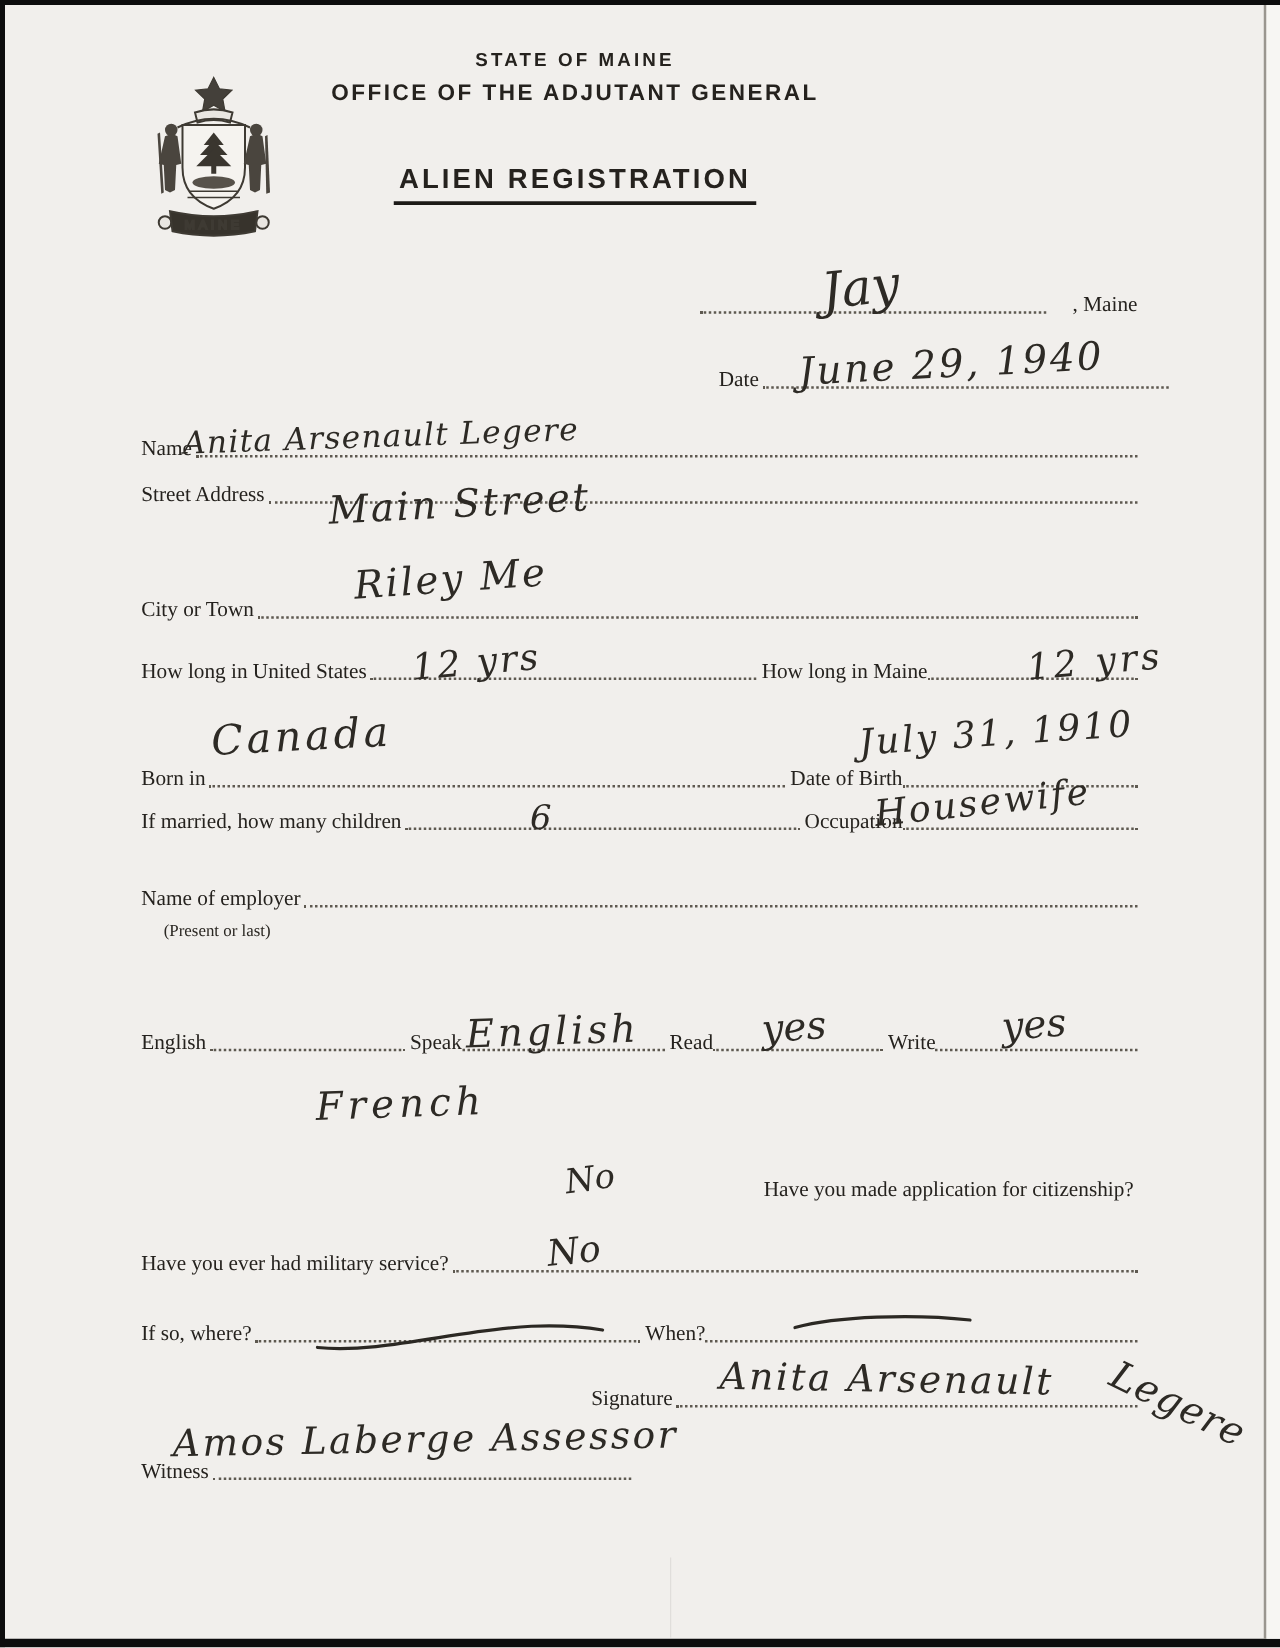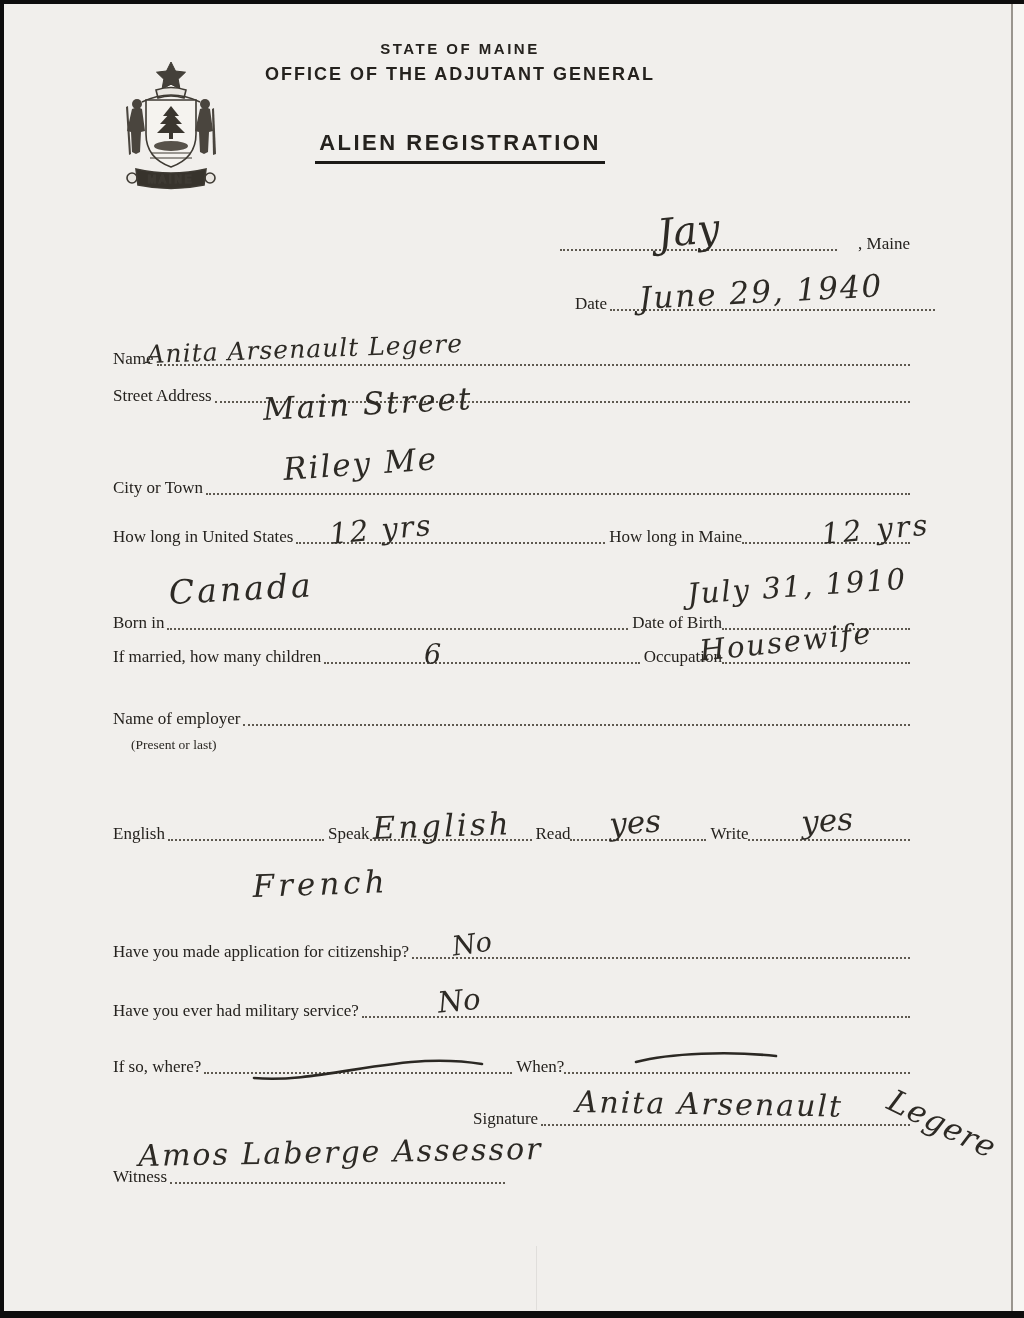--- a/index.html
+++ b/index.html
@@ -165,21 +165,21 @@
     <span class="dots" style="width:156px;"></span>
     <span class="lbl after">Speak</span>
     <span class="dots" style="width:162px;"></span>
     <span class="lbl after">Read</span>
     <span class="dots" style="width:136px;"></span>
     <span class="lbl after">Write</span>
     <span class="dots grow"></span>
   </div>
 
 
-  <div class="row" style="left:113px;top:942px;width:797px;">
+  <div class="row" style="left:113px;top:942px;width:797px;flex-direction:column;">
     <span class="lbl">Have you made application for citizenship?</span>
     <span class="dots grow"></span>
   </div>
 
   <div class="row" style="left:113px;top:1001px;width:797px;">
     <span class="lbl">Have you ever had military service?</span>
     <span class="dots grow"></span>
   </div>
 
   <div class="row" style="left:113px;top:1057px;width:797px;">

